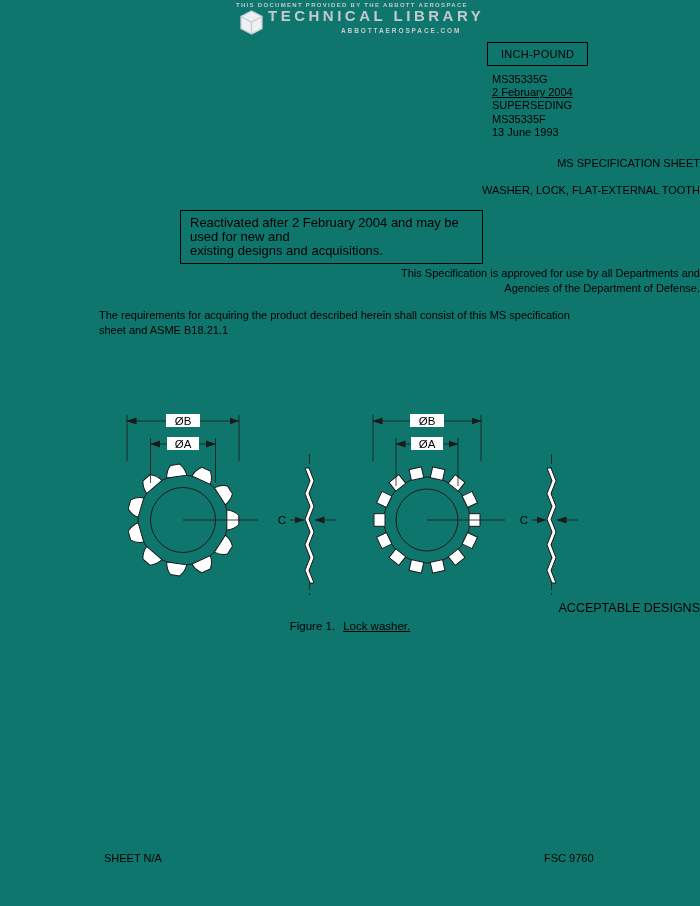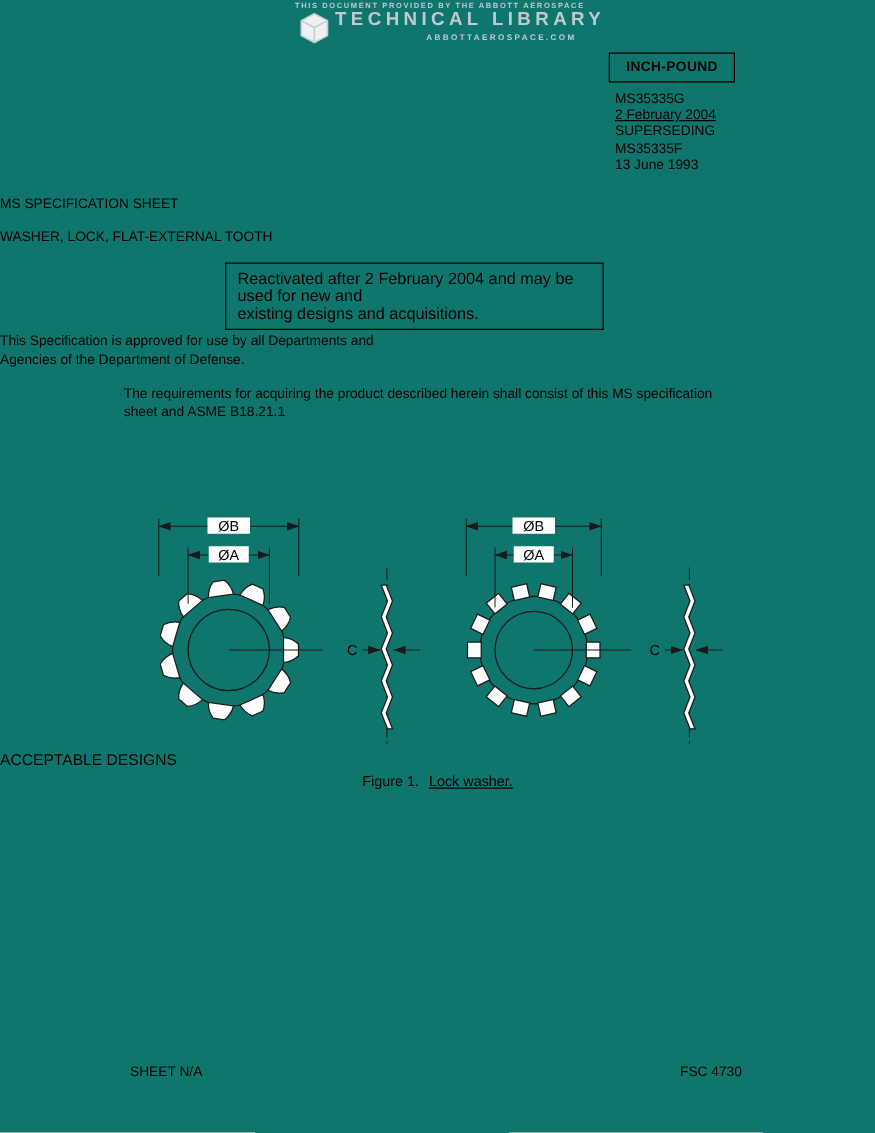--- a/index.html
+++ b/index.html
@@ -13,26 +13,26 @@
   .preline { white-space:pre-line; }
   .pre { white-space:pre; }
 
   
   .wm1 { left:236px; top:2px; font-size:6px; letter-spacing:1.3px; color:#c3c9ce; font-weight:bold; }
   .wm2 { left:268px; top:7px; font-size:15px; font-weight:bold; letter-spacing:3.5px; color:#c4c9cd; }
   .wm3 { left:341px; top:27px; font-size:6.5px; letter-spacing:1.9px; color:#c6cbd0; font-weight:bold; }
 
   .stamp {
     left:487px; top:42px; border:1.4px solid #000; padding:5px 13px;
-    font-size:11px; font-weight:bold; letter-spacing:0.3px;
+    font-size:11px; font-weight:normal; letter-spacing:0.3px;
   }
   .rev { left:492px; top:73px; font-size:11px; line-height:13.2px; }
   .rev .u { text-decoration:underline; }
 
-  .ctr { left:0; width:700px; text-align:left; }
+  .ctr { left:0; width:700px; text-align:right; }
   .t11 { font-size:11px; }
   .noticebox {
     left:180px; top:210px; width:303px; border:1.2px solid #000;
     padding:5px 9px; font-size:13px; line-height:14px;
   }
   .req { left:99px; top:308px; width:520px; font-size:11px; line-height:15px; }
 
   .figcaption-row { left:0; top:620px; width:700px; display:flex; justify-content:center; gap:8px; font-size:11.5px; }
   .underline { text-decoration:underline; }
 
@@ -172,15 +172,15 @@
     </g>
   </svg>
 
   <div class="abs ctr" style="top:601px; font-size:12.5px;">ACCEPTABLE DESIGNS</div>
   <div class="abs figcaption-row">
     <span>Figure 1.</span>
     <span class="underline">Lock washer.</span>
   </div>
 
   <div class="abs footer" style="left:104px;">SHEET N/A</div>
-  <div class="abs footer" style="left:544px;">FSC 4730</div>
+  <div class="abs footer" style="left:544px;">FSC 9760</div>
 
 </div>
 
 </body></html>

